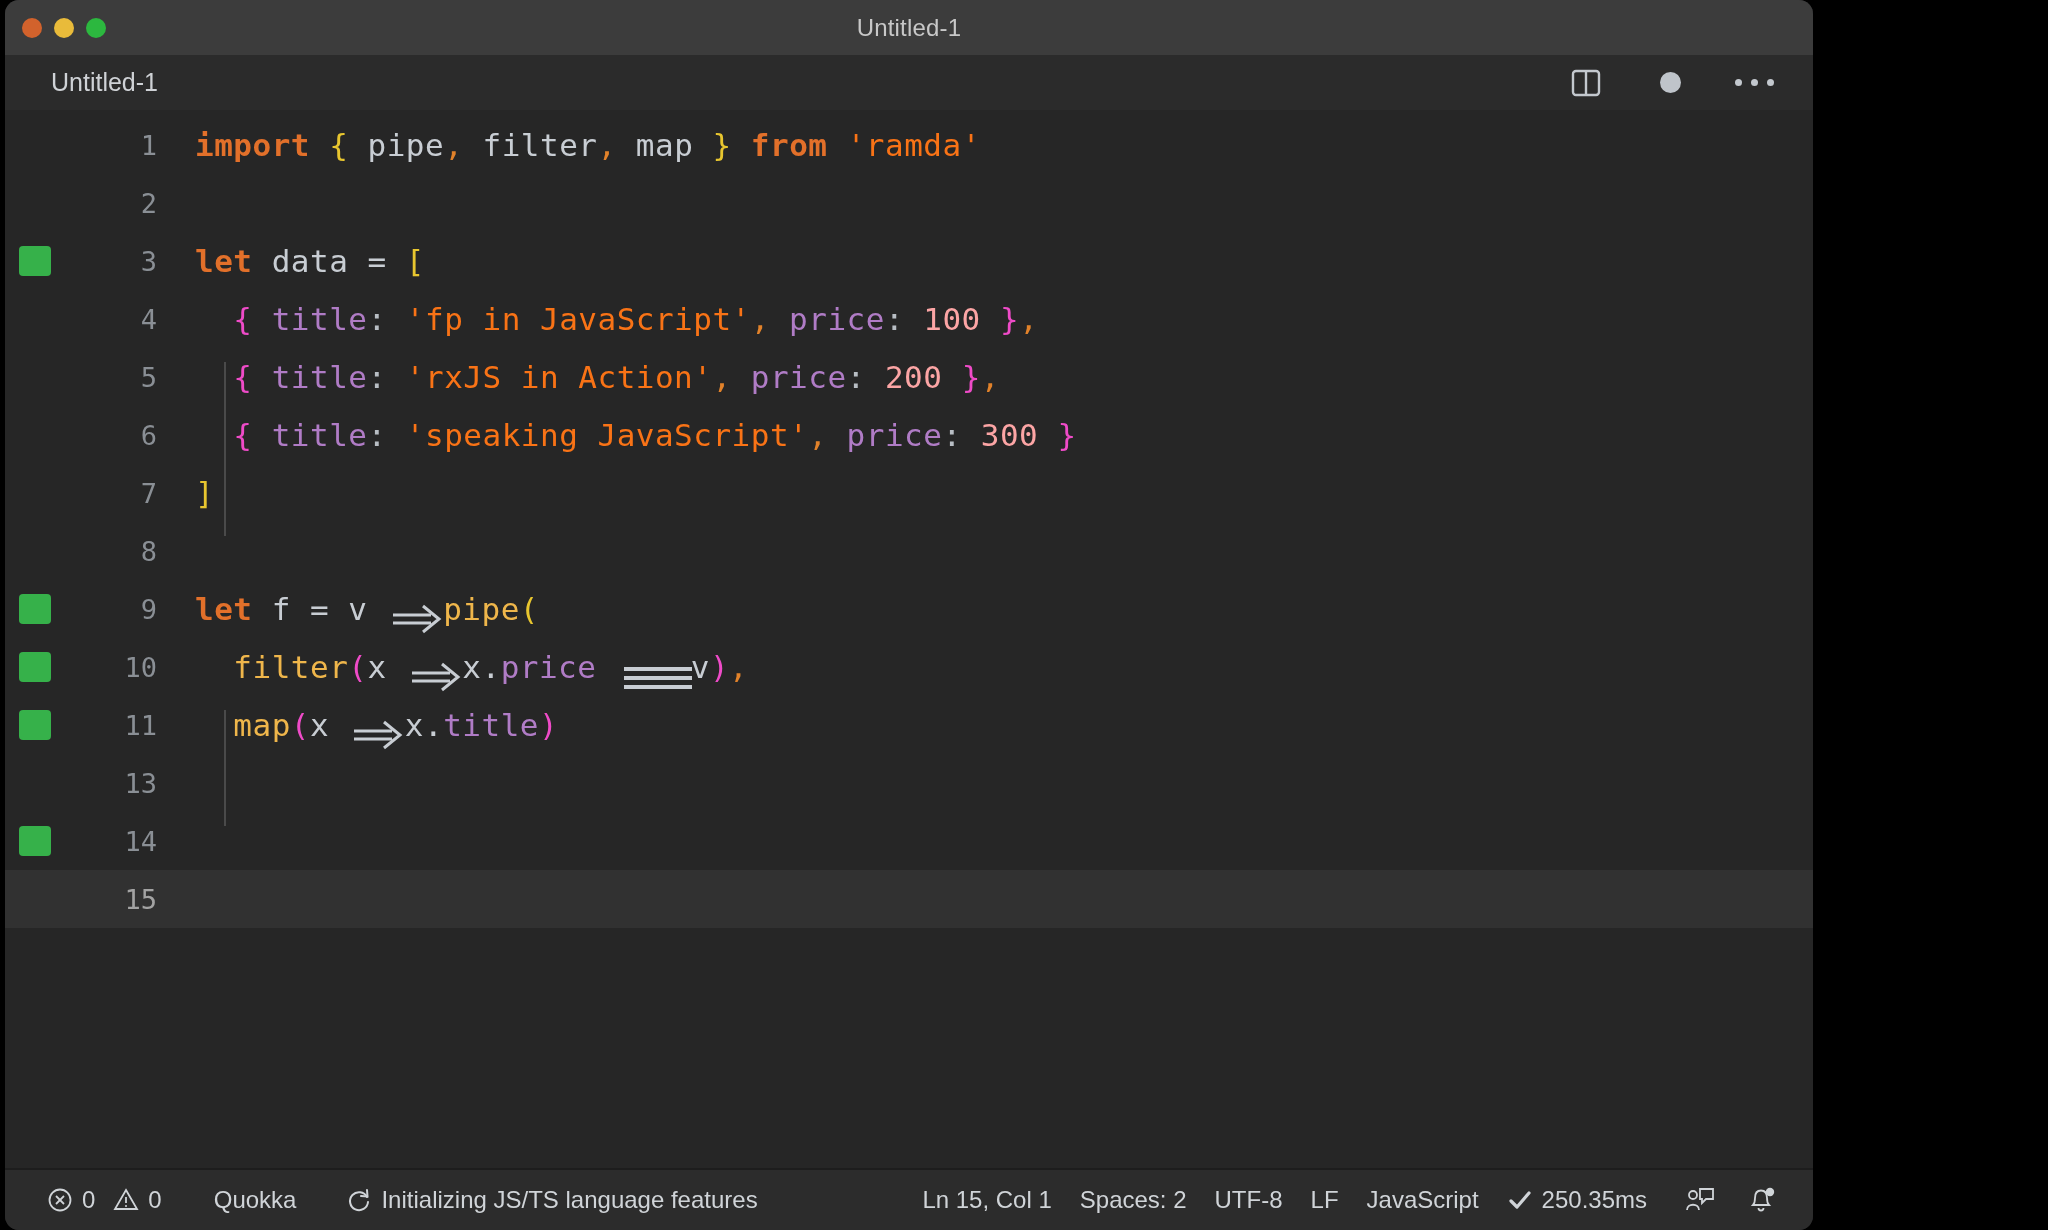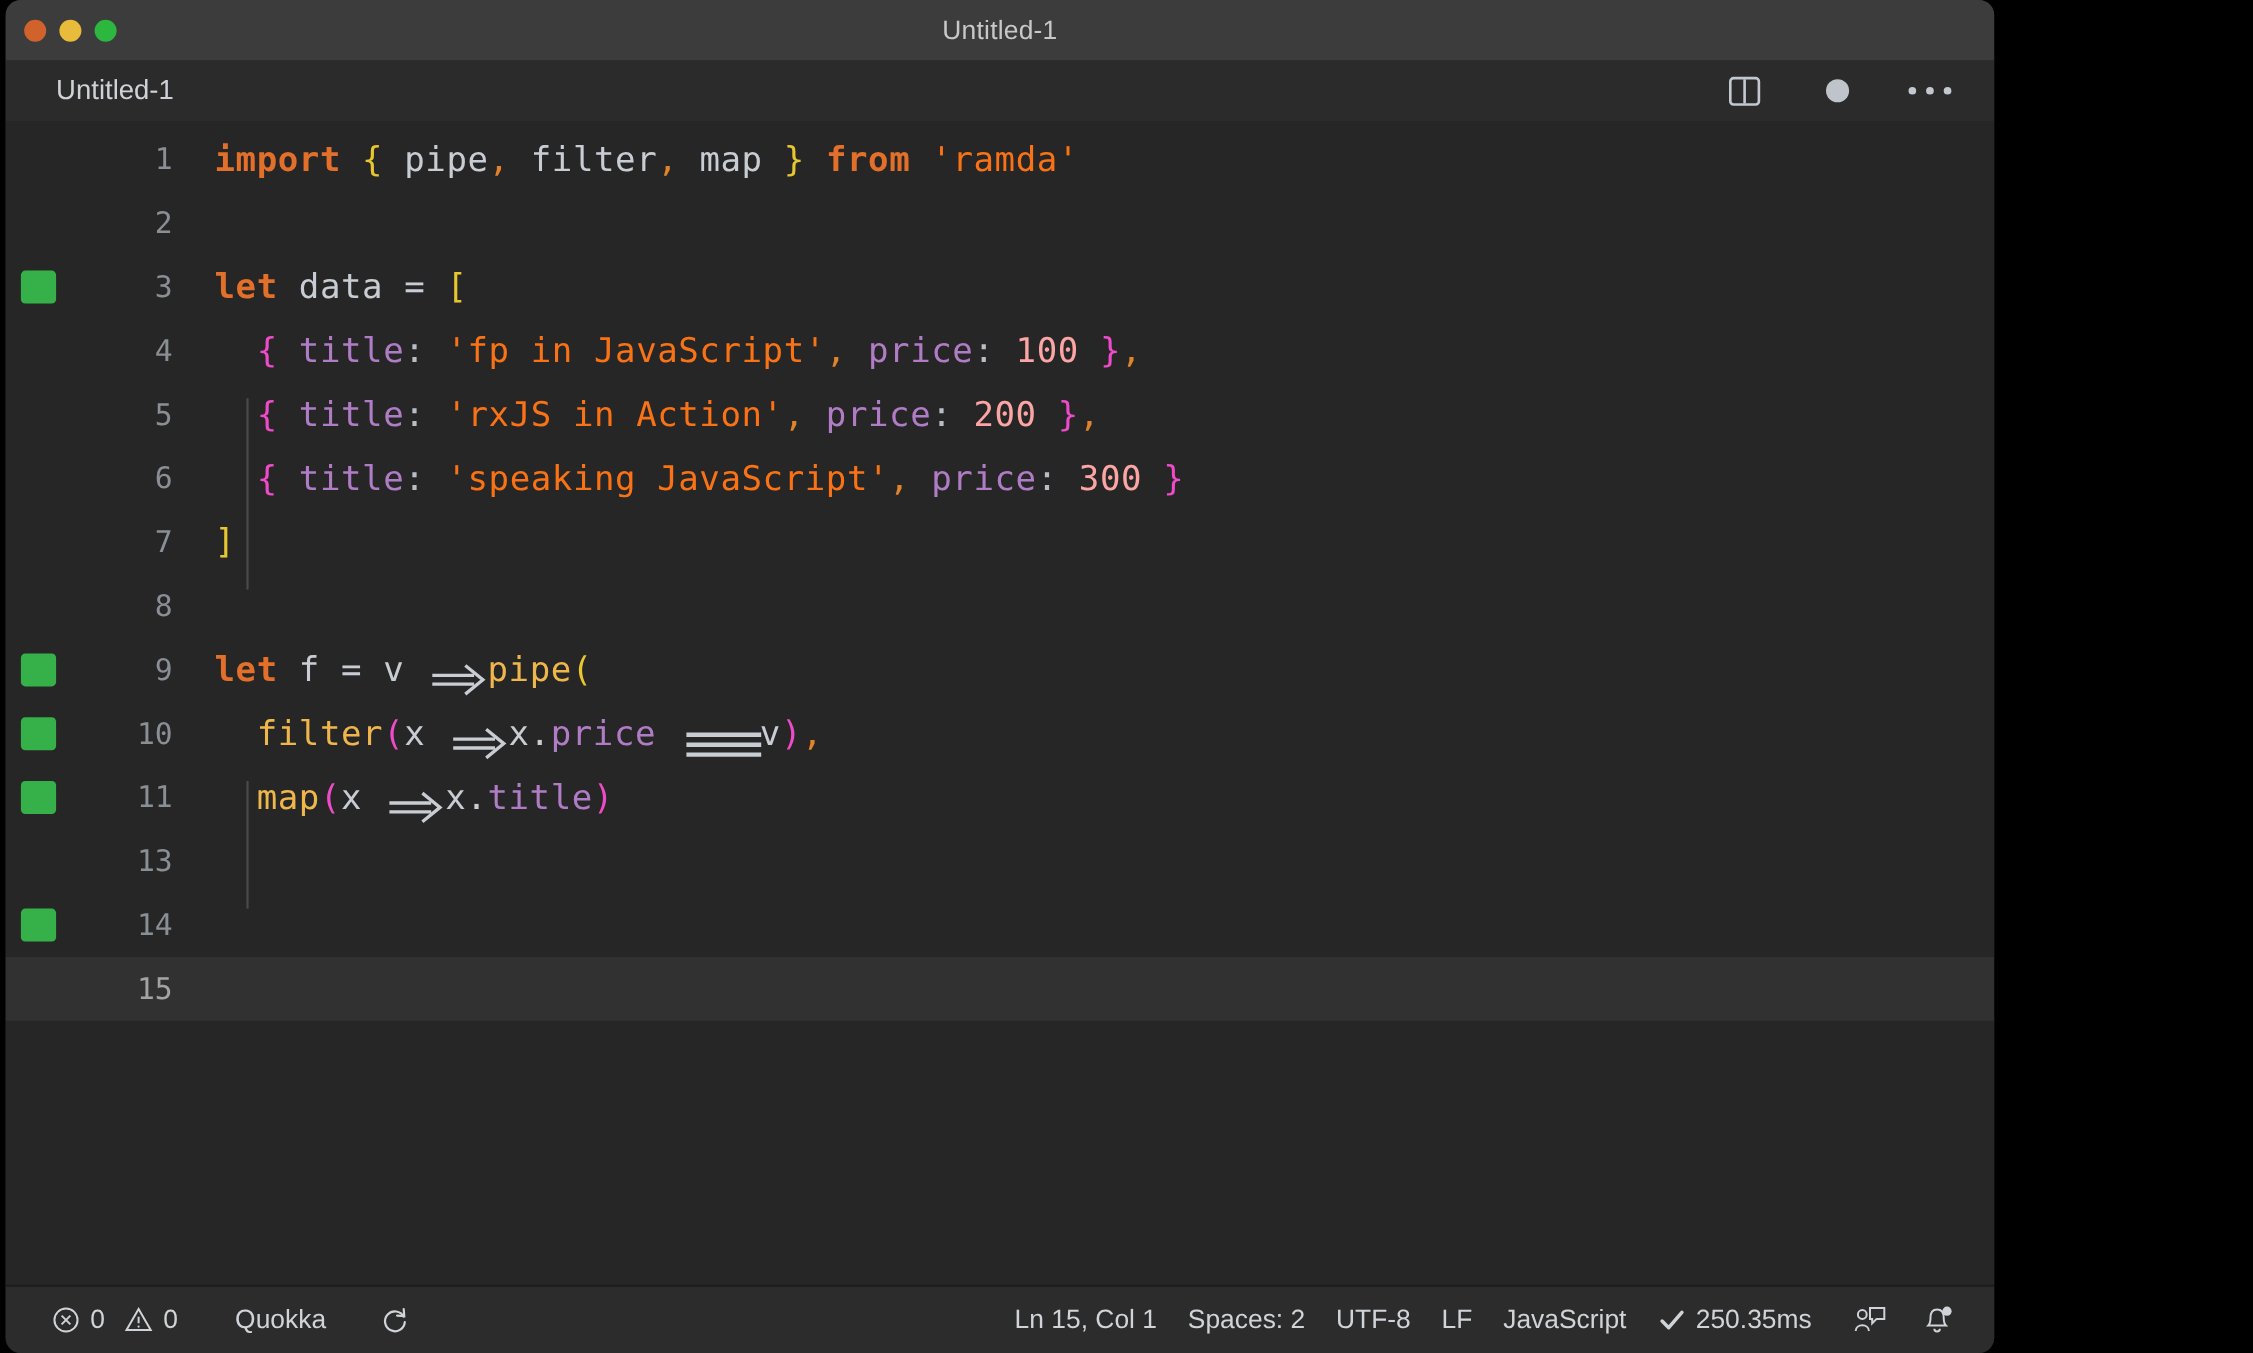--- a/index.html
+++ b/index.html
@@ -413,20 +413,21 @@
         <span>Quokka</span>
       </div>
 
       <div class="sb-item sb-gap-b">
         <span class="sb-icon">
           <svg width="26" height="26" viewBox="0 0 26 26" fill="none">
             <path d="M21 10 A9 9 0 1 0 22 15" stroke="#d0d4d8" stroke-width="2" fill="none" stroke-linecap="round"></path>
             <polyline points="15,9 21.5,9.5 21,3" fill="none" stroke="#d0d4d8" stroke-width="2" stroke-linecap="round"></polyline>
           </svg>
         </span>
+        <span>Initializing JS/TS language features</span>
       </div>
 
     </div>
 
     <div class="sb-right">
 
       <div class="sb-item">
         <span>Ln 15, Col 1</span>
       </div>
 

